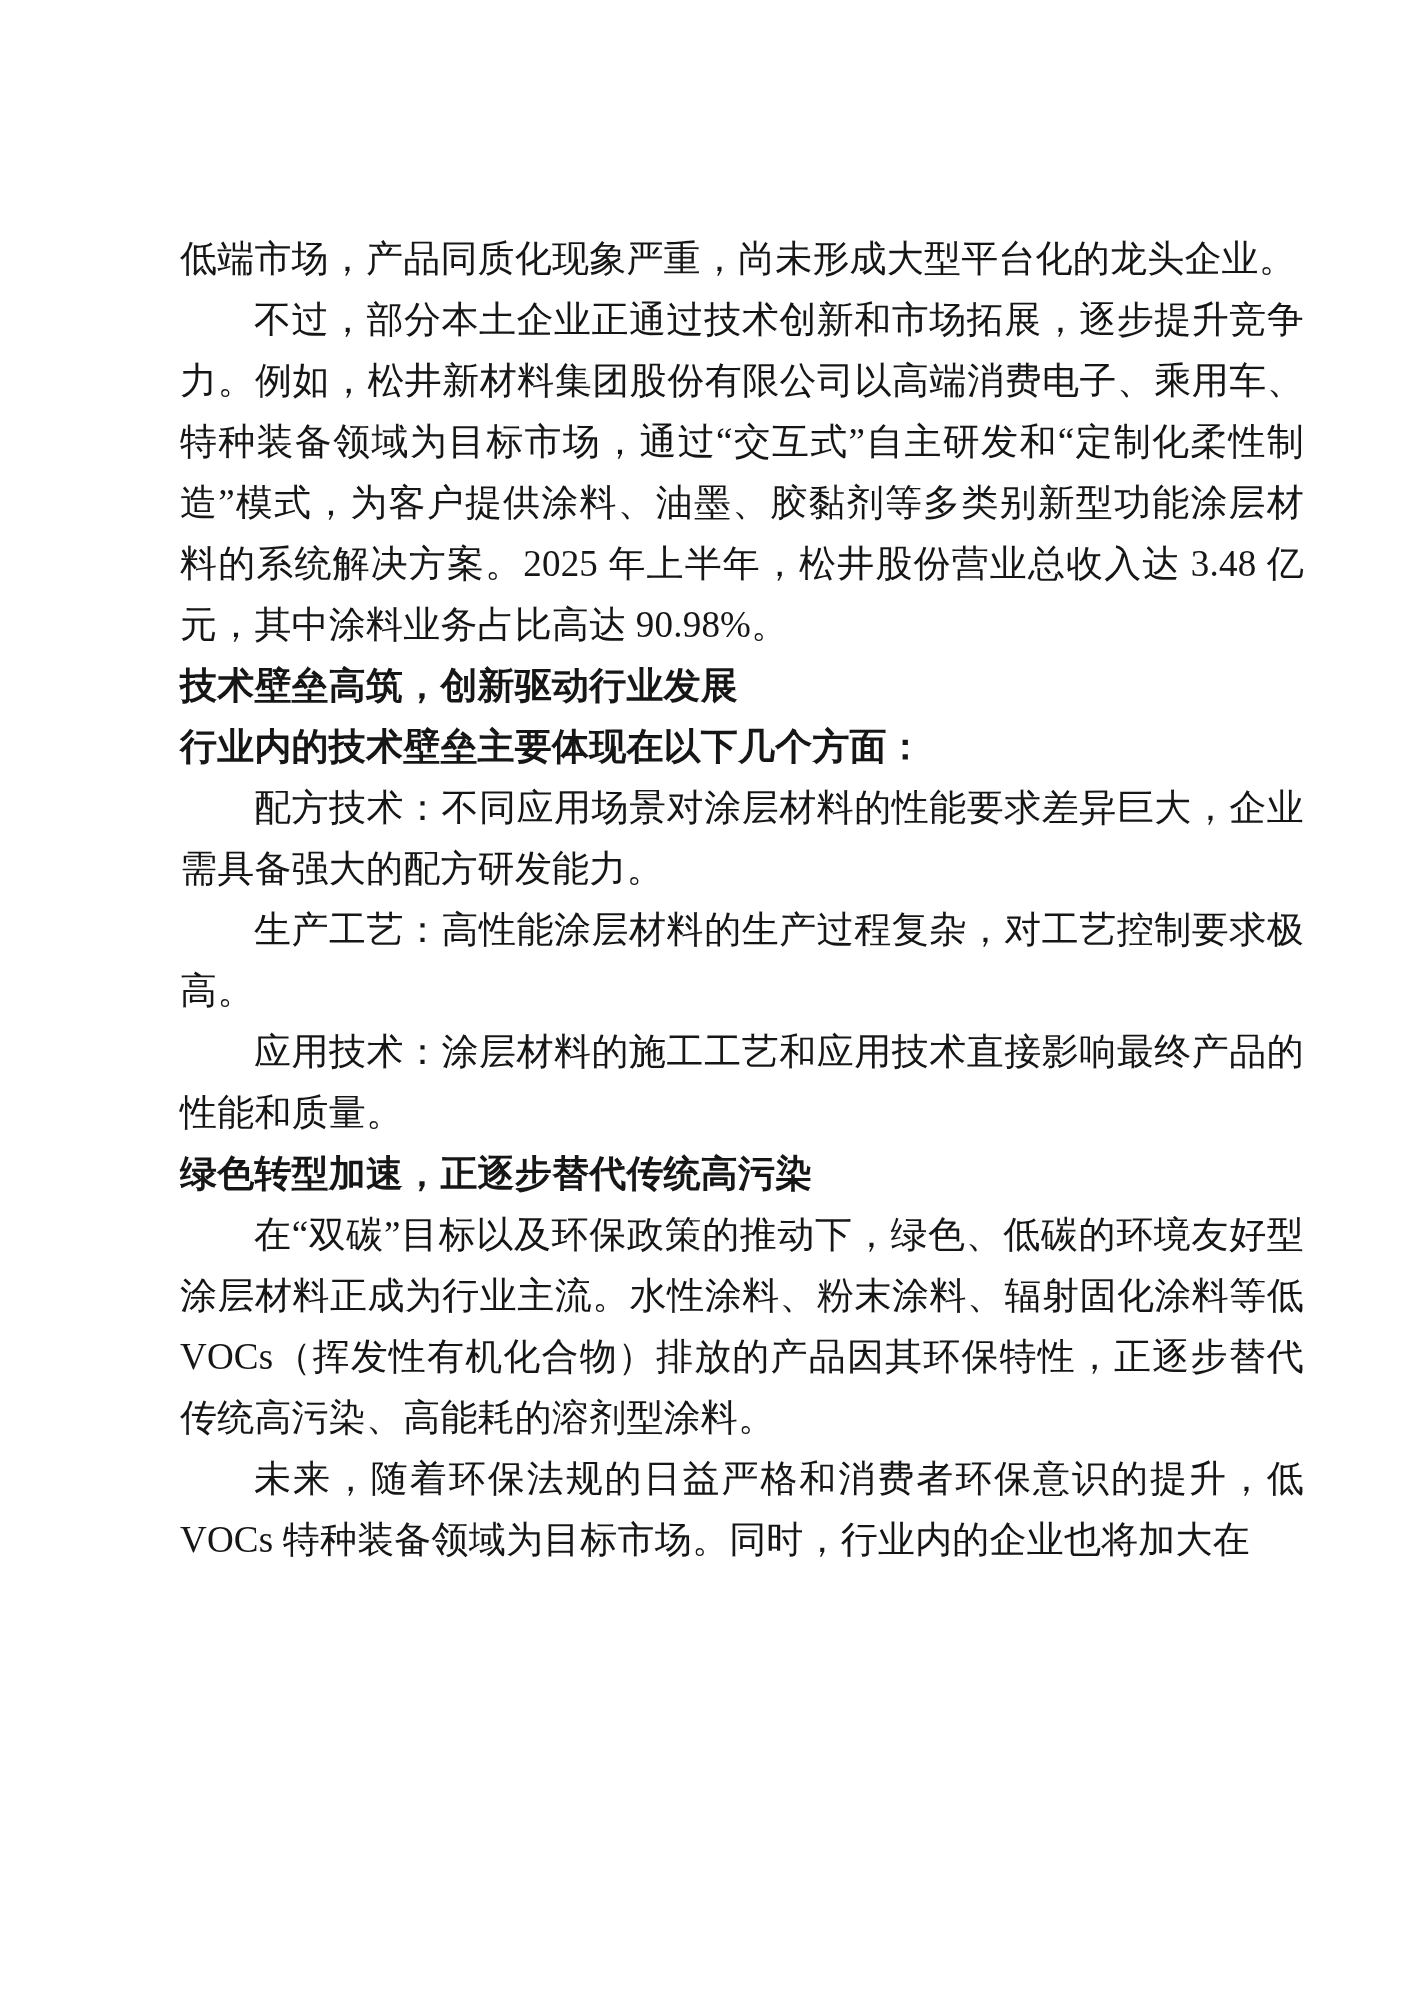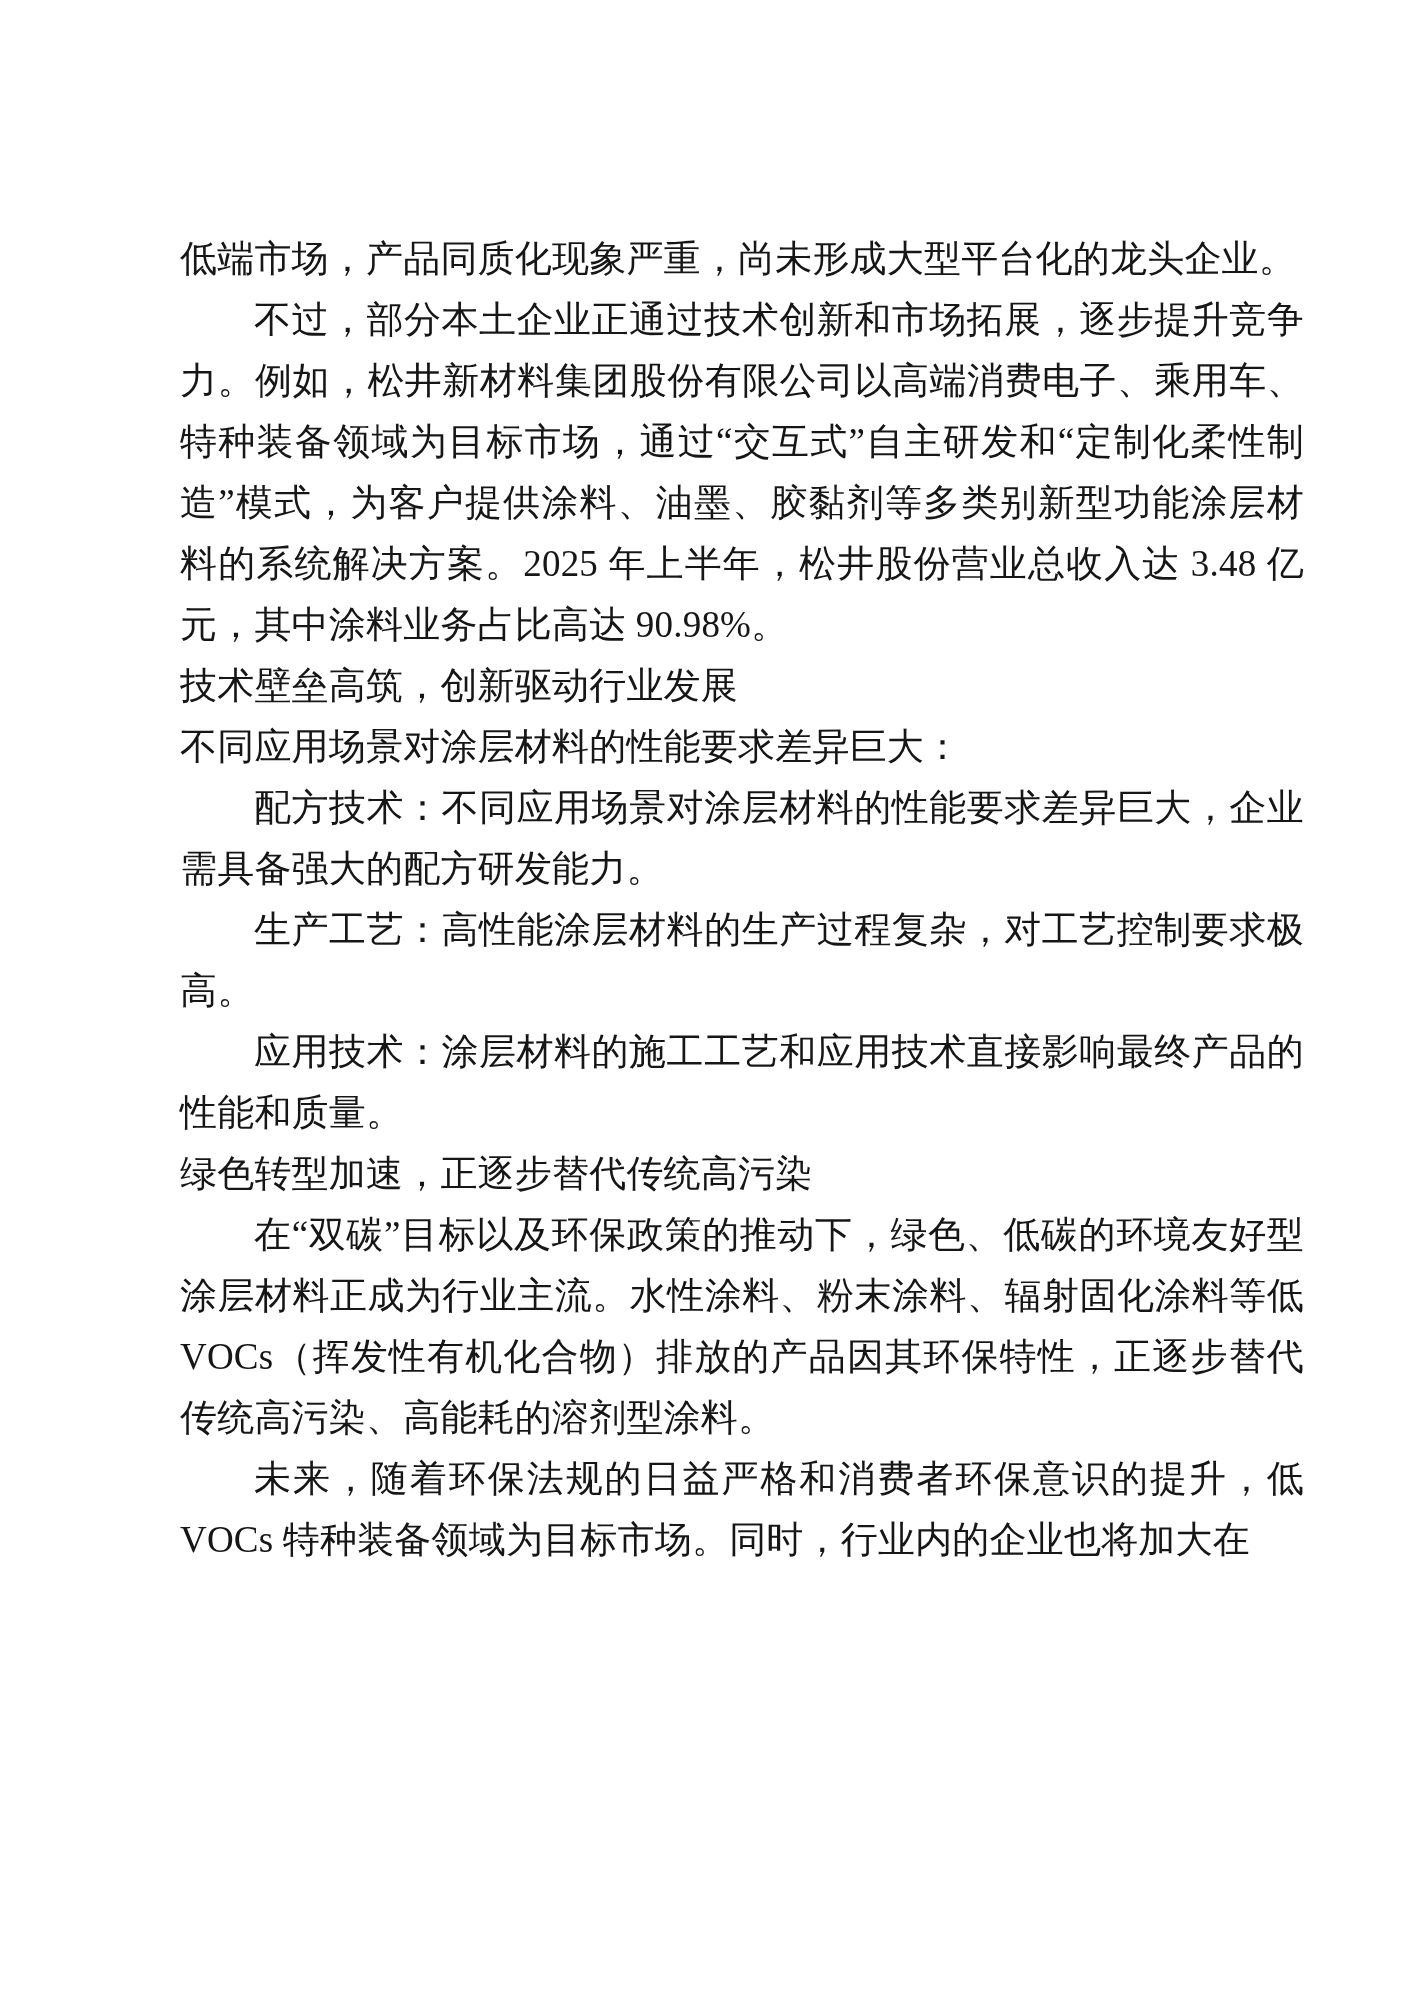--- a/index.html
+++ b/index.html
@@ -29,21 +29,21 @@
   }
   .para {
     margin: 0;
   }
   .para.indent {
     text-indent: 2em;
   }
   .heading {
     margin: 0;
     font-family: "Liberation Sans", "DejaVu Sans", sans-serif;
-    font-weight: normal;
+    font-weight: bold;
     font-size: 37px;
     line-height: 61px;
     text-align: left;
   }
   .page-footer {
     position: absolute;
     left: 0;
     top: 1896px;
     width: 100%;
     text-align: center;
@@ -58,21 +58,21 @@
 <div class="doc-page">
 
   <div class="doc-content">
     <p class="para">低端市场，产品同质化现象严重，尚未形成大型平台化的龙头企业。</p>
 
     <p class="para indent">不过，部分本土企业正通过技术创新和市场拓展，逐步提升竞争力。例如，松井新材料集团股份有限公司以高端消费电子、乘用车、特种装备领域为目标市场，通过“交互式”自主研发和“定制化柔性制造”模式，为客户提供涂料、油墨、胶黏剂等多类别新型功能涂层材料的系统解决方案。2025 年上半年，松井股份营业总收入达 3.48 亿元，其中涂料业务占比高达 90.98%。</p>
 
     <h2 class="heading">技术壁垒高筑，创新驱动行业发展</h2>
 
 
-    <h2 class="heading">不同应用场景对涂层材料的性能要求差异巨大：</h2>
+    <h2 class="heading">行业内的技术壁垒主要体现在以下几个方面：</h2>
 
     <p class="para indent">配方技术：不同应用场景对涂层材料的性能要求差异巨大，企业需具备强大的配方研发能力。</p>
 
     <p class="para indent">生产工艺：高性能涂层材料的生产过程复杂，对工艺控制要求极高。</p>
 
     <p class="para indent">应用技术：涂层材料的施工工艺和应用技术直接影响最终产品的性能和质量。</p>
 
     <h2 class="heading">绿色转型加速，正逐步替代传统高污染</h2>
 
     <p class="para indent">在“双碳”目标以及环保政策的推动下，绿色、低碳的环境友好型涂层材料正成为行业主流。水性涂料、粉末涂料、辐射固化涂料等低 VOCs（挥发性有机化合物）排放的产品因其环保特性，正逐步替代传统高污染、高能耗的溶剂型涂料。</p>

